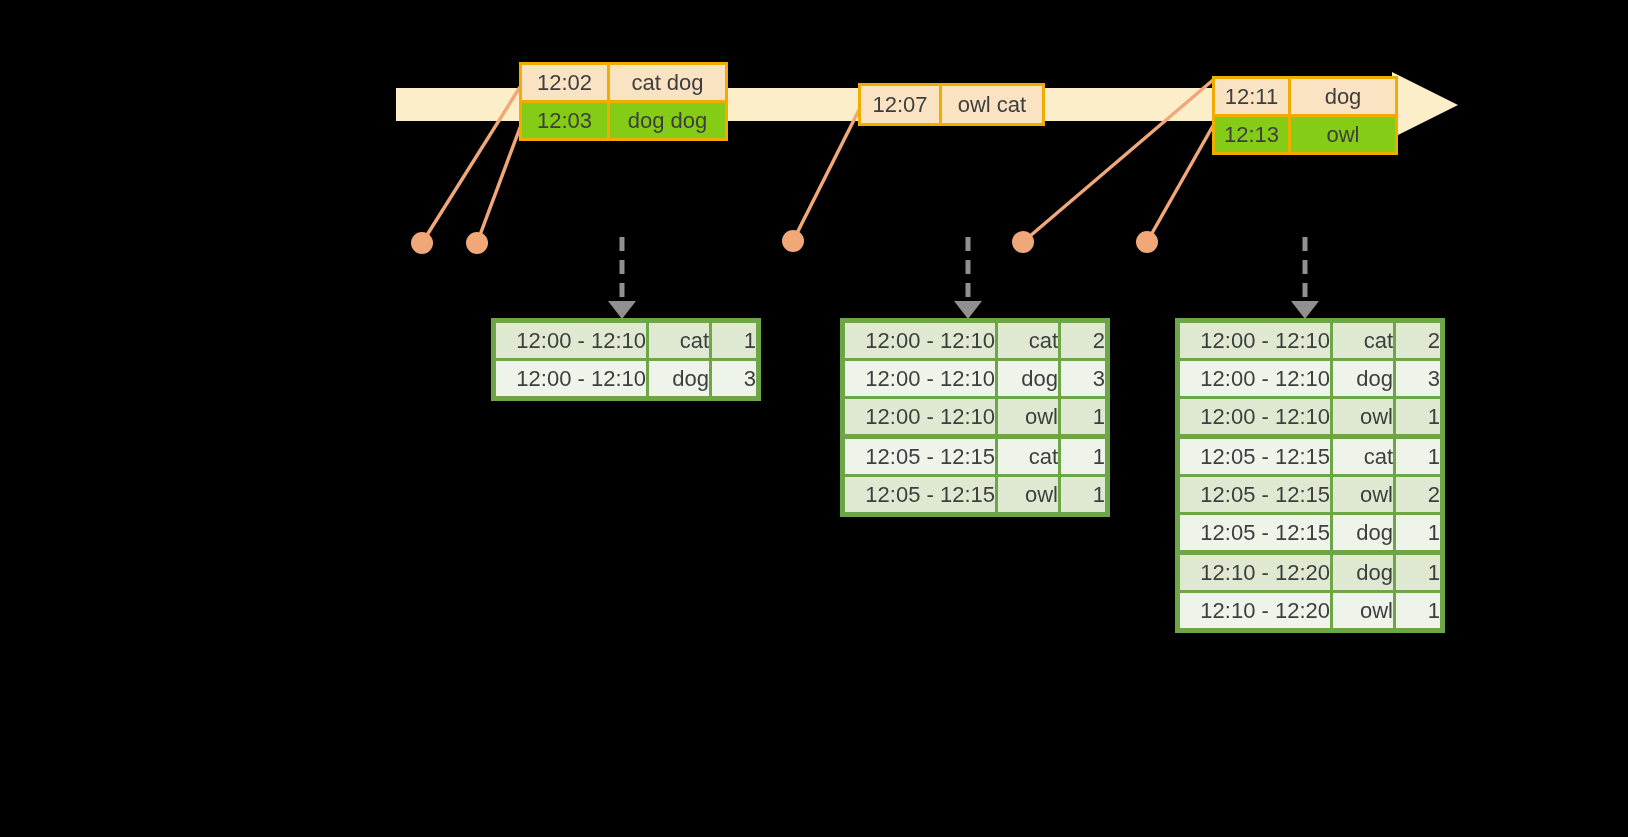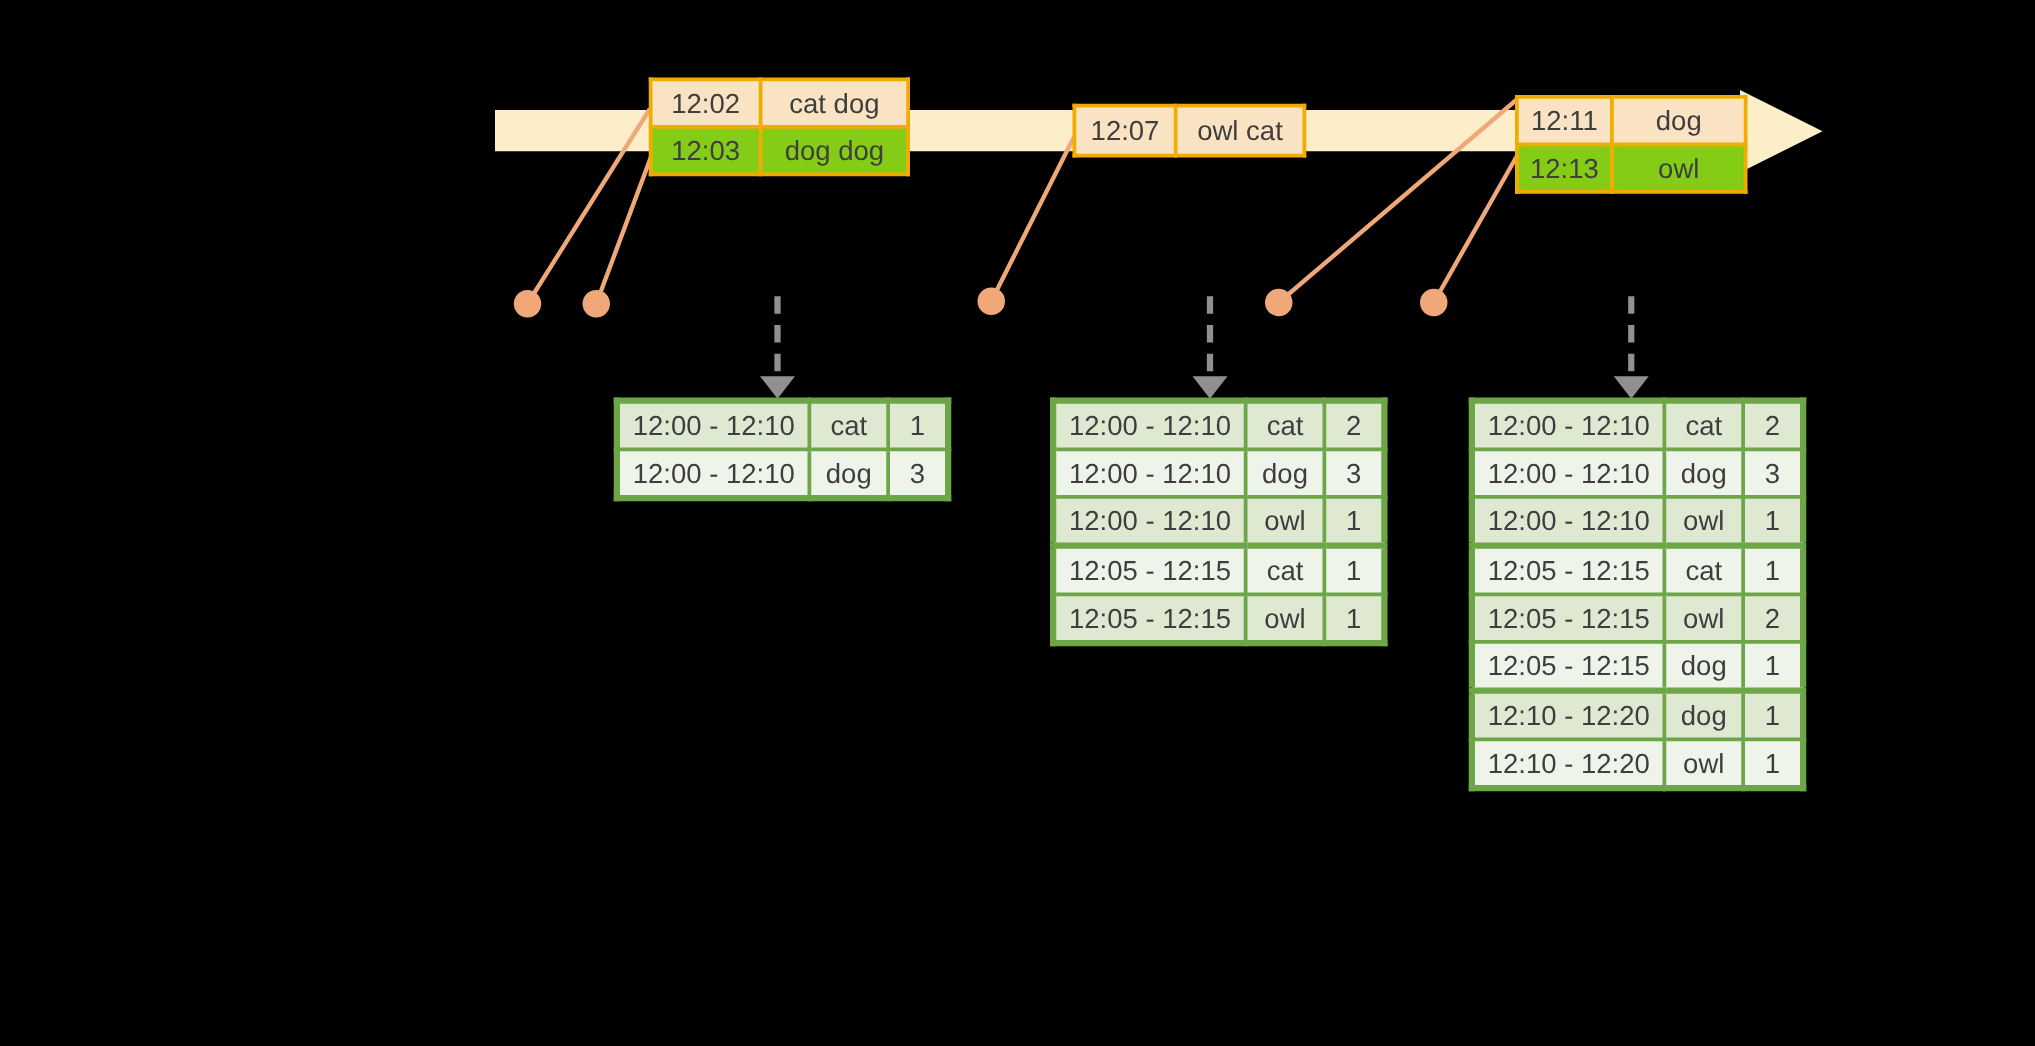--- a/index.html
+++ b/index.html
@@ -25,21 +25,21 @@
   .etable{border:3px solid #F2AC00;}
   .etable td{border:3px solid #F2AC00;height:35px;}
   .etable tr.dark td{background:#FAE3C2;}
   .etable tr.light td{background:#84cc16;}
   .et-a{left:519px;top:62px;}   .et-a td.c1{width:85px;}  .et-a td.c2{width:115px;margin-top:22px;}
   .et-b{left:858px;top:83px;}   .et-b td.c1{width:78px;}  .et-b td.c2{width:100px;} .et-b td{height:37px;}
   .et-c{left:1212px;top:76px;}  .et-c td.c1{width:73px;}  .et-c td.c2{width:104px;}
 
   
   .gtable{border:5px solid #6CA647;}
-  .gtable td{border:3px solid #6CA647;height:35px;}
+  .gtable td{border:3px solid #6CA647;height:35px;text-align:right;}
   .gtable td.c1{width:150px;}
   .gtable td.c2{width:60px;}
   .gtable td.c3{width:44px;}
   .gtable tr.dark td{background:#DFE9D2;}
   .gtable tr.light td{background:#EFF4EA;}
   .gtable tr.gend td{border-bottom-width:5px;}
   .rt-1{left:491px;top:318px;}
   .rt-2{left:840px;top:318px;}
   .rt-3{left:1175px;top:318px;}
 </style>

